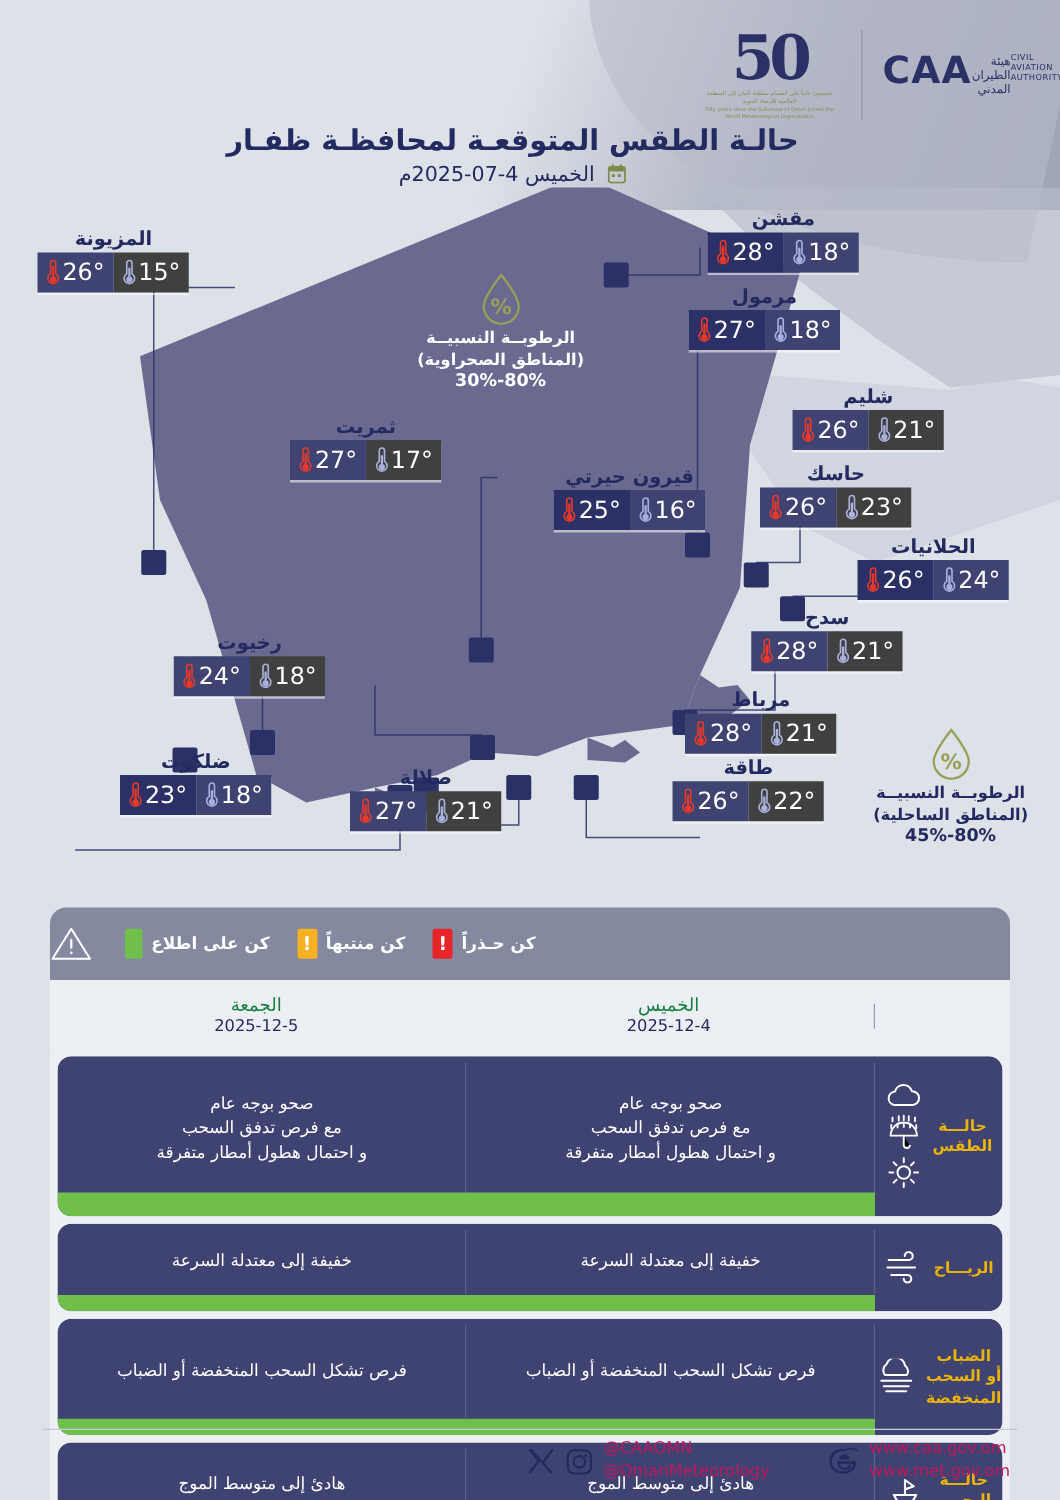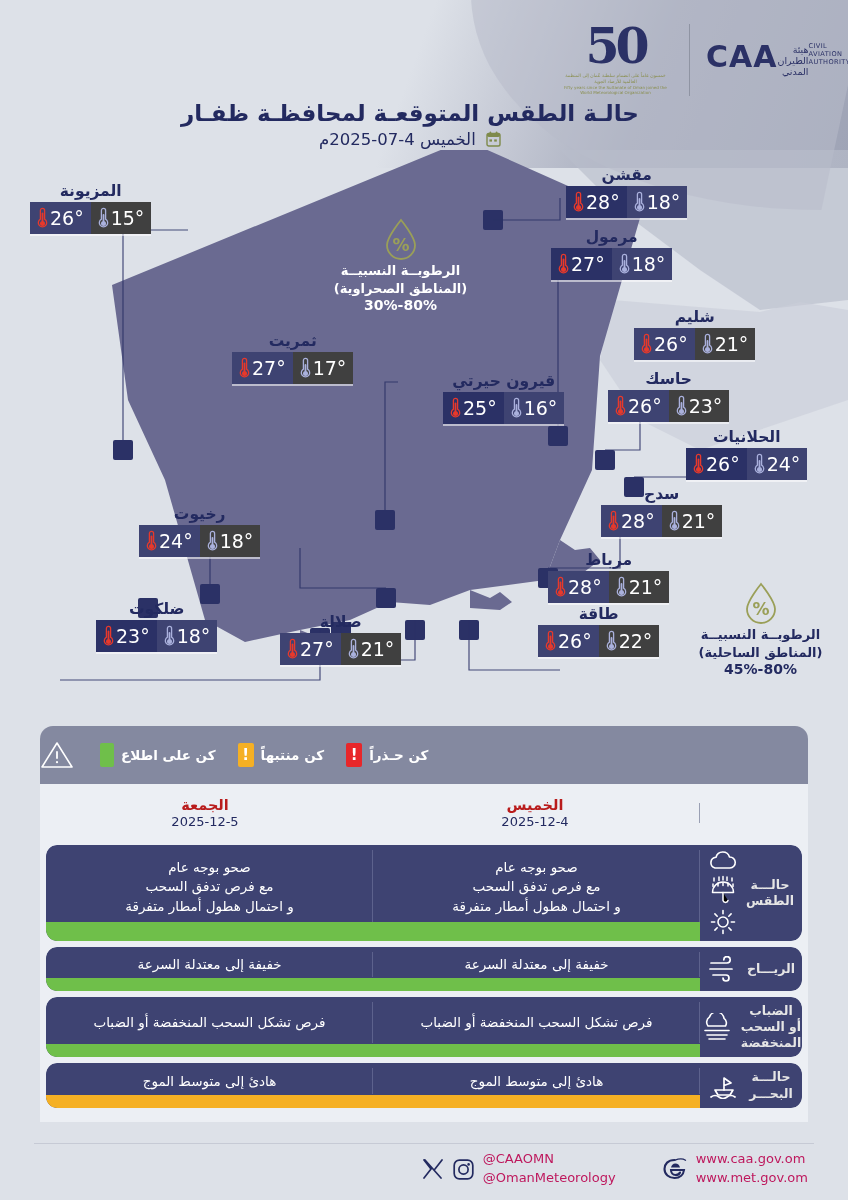--- a/index.html
+++ b/index.html
@@ -85,32 +85,32 @@
   #legend-bar .warn-tri { margin-right:4px; }
   .leg { display:flex; align-items:center; gap:7px; }
   .leg .sw { width:14px; height:24px; border-radius:2px; }
   .leg .tx { font-size:13.5px; color:#fff; font-weight:bold; white-space:nowrap; letter-spacing:.5px;}
   .leg .bang { width:16px; height:24px; border-radius:2px; color:#fff;
                font-size:15px; font-weight:bold; display:flex; align-items:center; justify-content:center;}
 
   #day-head { height:58px; background:#eceff4; display:flex; direction:rtl; align-items:center; }
   #day-head .icon-col { width:108px; }
   #day-head .dcell { flex:1; text-align:center; position:relative; }
-  #day-head .dcell .dn { font-size:14.5px; font-weight:bold; color:#b91c1c; }
+  #day-head .dcell .dn { font-size:14.5px; font-weight:normal; color:#15803d; }
   #day-head .dcell .dd { font-size:13px; color:#232a60; margin-top:1px; }
   #day-head .dcell:not(:last-child)::before{
     content:""; position:absolute; right:0; top:6px; bottom:6px; width:1px; background:#9aa0b4;
   }
 
   #rows { background:#eceff4; padding:3px 6px 8px 6px; }
   .row { display:flex; direction:rtl; margin-bottom:6px; border-radius:11px; overflow:hidden; }
   .row .icon-col {
-    width:102px; background:#3e4372; color:#e5e5e5;
+    width:102px; background:#3e4372; color:#eab308;
     display:flex; align-items:center; justify-content:center; gap:8px;
-    padding:6px 4px; border-radius:0 11px 11px 0;
+    padding:22px 4px; border-radius:0 11px 11px 0;
   }
   .row .icon-col .ctxt { font-size:12.5px; font-weight:bold; text-align:center; line-height:1.3; letter-spacing:.5px;}
   .row .icon-col .cico { display:flex; flex-direction:column; align-items:center; gap:4px; }
   .row .body { flex:1; display:flex; direction:rtl; background:#3e4372; position:relative;
                border-radius:11px 0 0 11px; overflow:hidden; }
   .row .body .cell { flex:1; display:flex; align-items:center; justify-content:center;
                      padding:8px 10px 16px; position:relative; }
   .row .body .cell:not(:last-child)::before{
     content:""; position:absolute; right:0; top:5px; bottom:14px; width:1px; background:#5d628d;
   }

